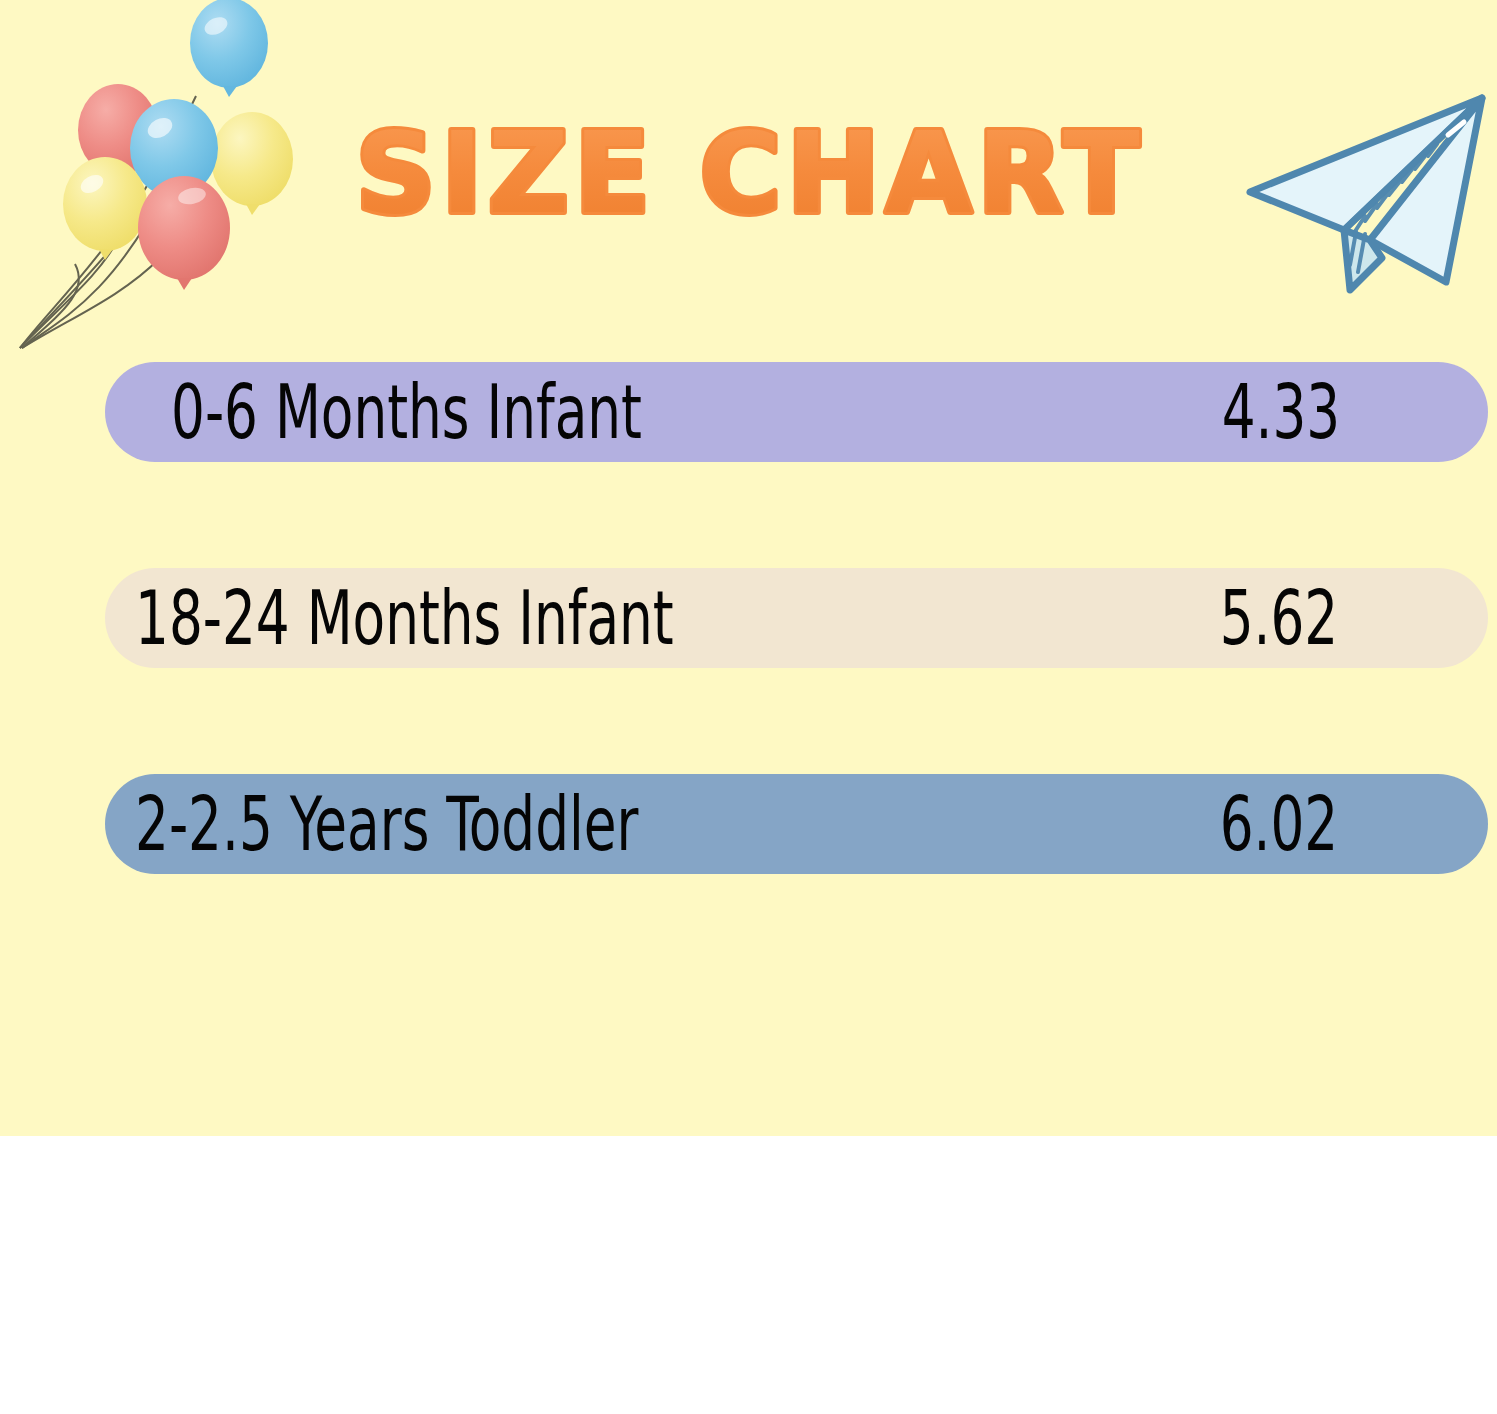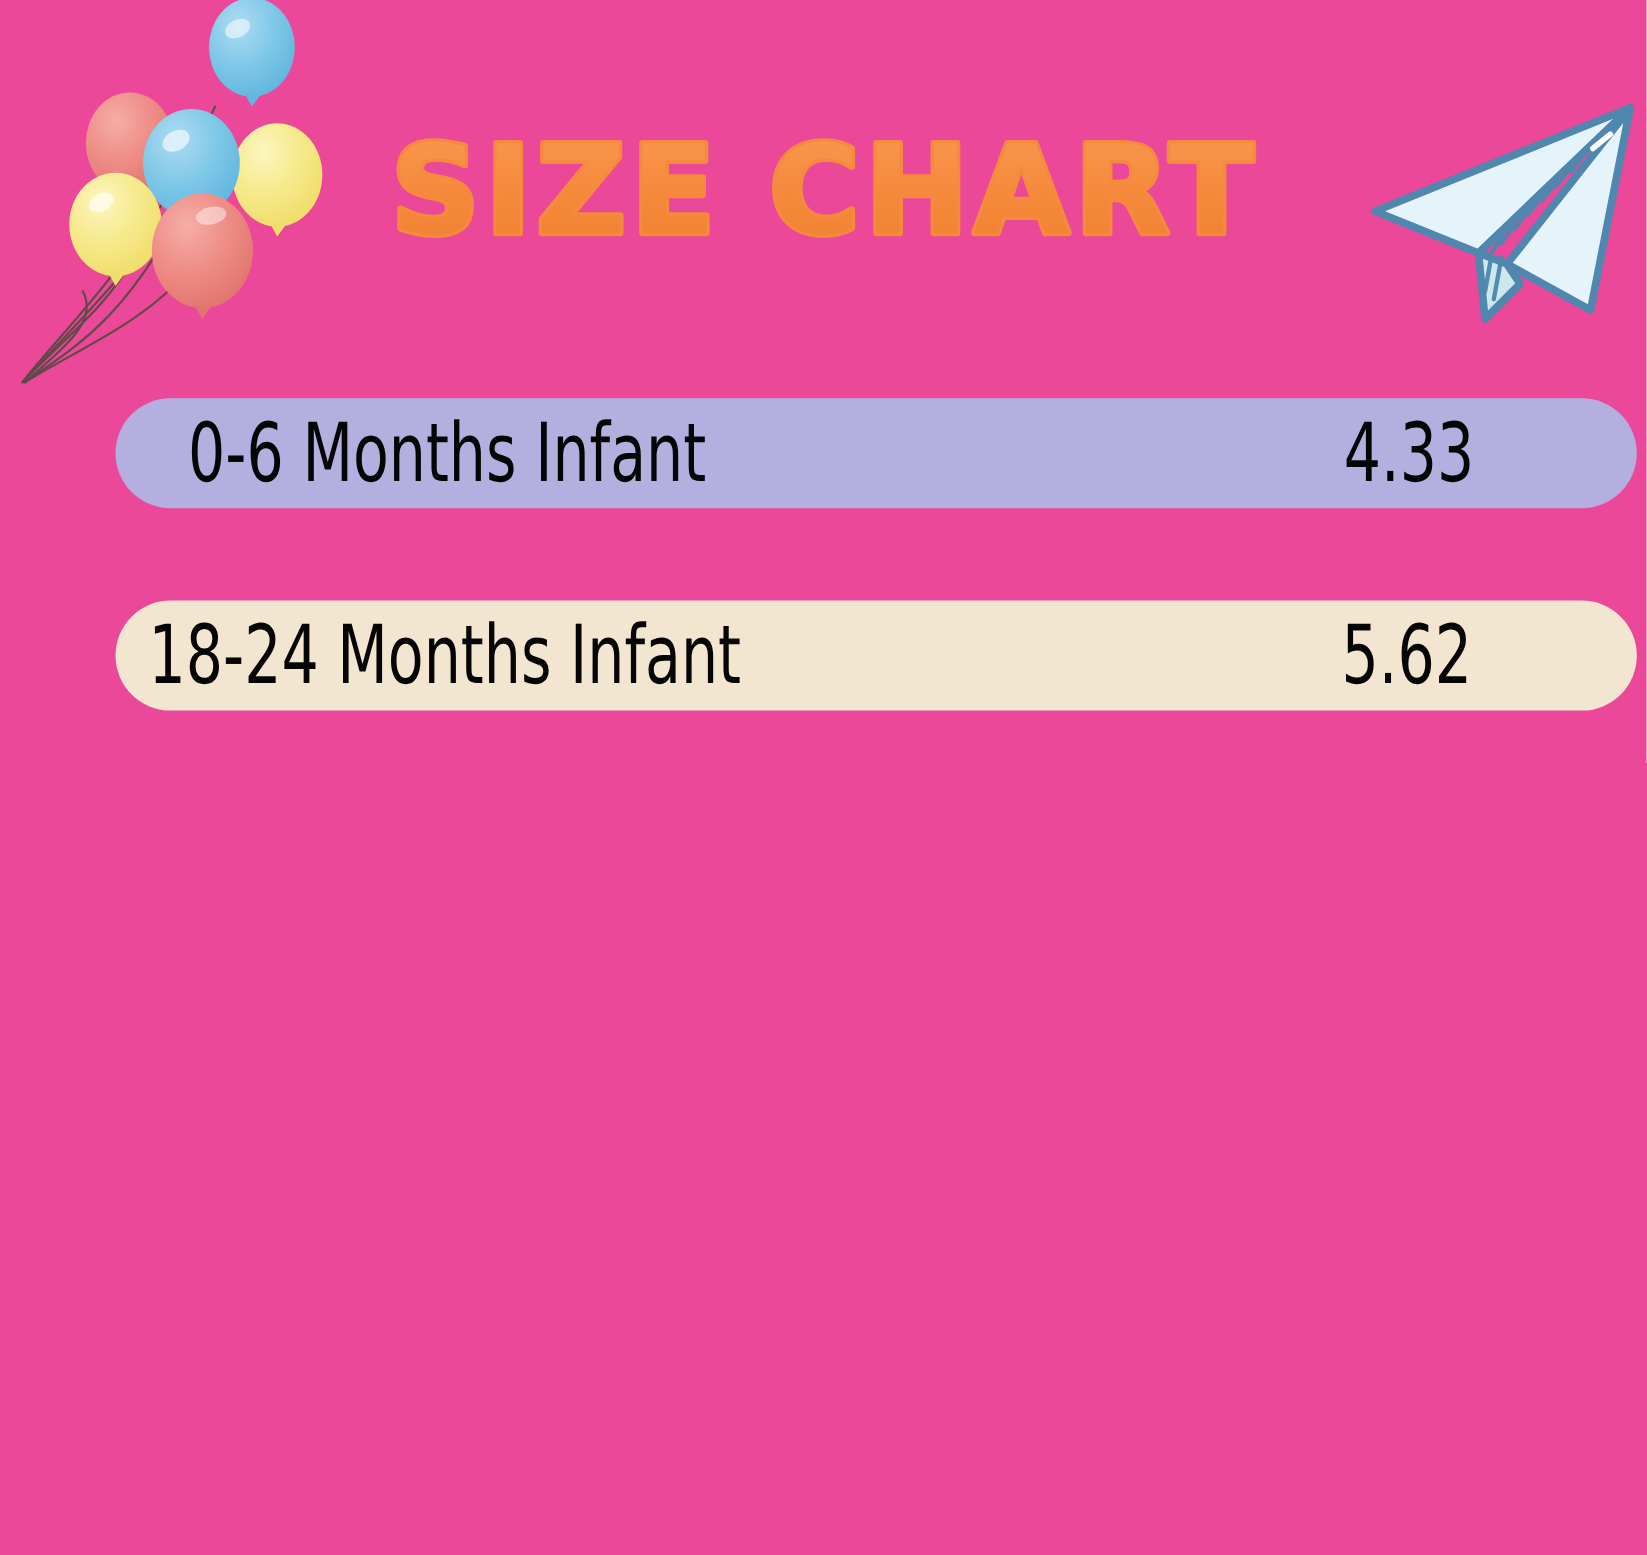--- a/index.html
+++ b/index.html
@@ -4,22 +4,22 @@
 <style>
   * { margin:0; padding:0; box-sizing:border-box; }
   html, body {
     width:1497px; height:1414px;
     background:#ffffff;
     font-family:"Liberation Sans", sans-serif;
     overflow:hidden;
   }
   #page {
     position:relative;
-    width:1497px; height:1414px;
-    background:#ec4899;
+    width:1497px; height:1136px;
+    background:#fef9c3;
   }
 
   
   #balloons {
     position:absolute;
     left:0px; top:-4px;
     width:360px; height:360px;
     pointer-events:none;
   }
 
@@ -90,21 +90,21 @@
   #header-row .value {
     position:absolute; right:118px; top:50%;
     margin-top:-36px;
     font-size:66px; line-height:72px;
     color:#ffffff;
   }
 
   
   .data-row {
     height:100px;
-    margin-bottom:84px;
+    margin-bottom:106px;
   }
   .data-row .label {
     position:absolute; left:66px; top:50%;
     margin-top:-40px;
     font-size:74px; line-height:80px;
     color:#050505;
   }
   .data-row .value {
     position:absolute; right:148px; top:50%;
     margin-top:-40px;
@@ -227,15 +227,19 @@
       <span class="value">4.33</span>
     </div>
 
 
 
     <div class="row data-row r3" style="background:#F2E6D1;">
       <span class="label">18-24 Months Infant</span>
       <span class="value">5.62</span>
     </div>
 
+    <div class="row data-row r4" style="background:#85A5C6;">
+      <span class="label">2-2.5 Years Toddler</span>
+      <span class="value">6.02</span>
+    </div>
 
   </div>
 </div>
 
 </body></html>

